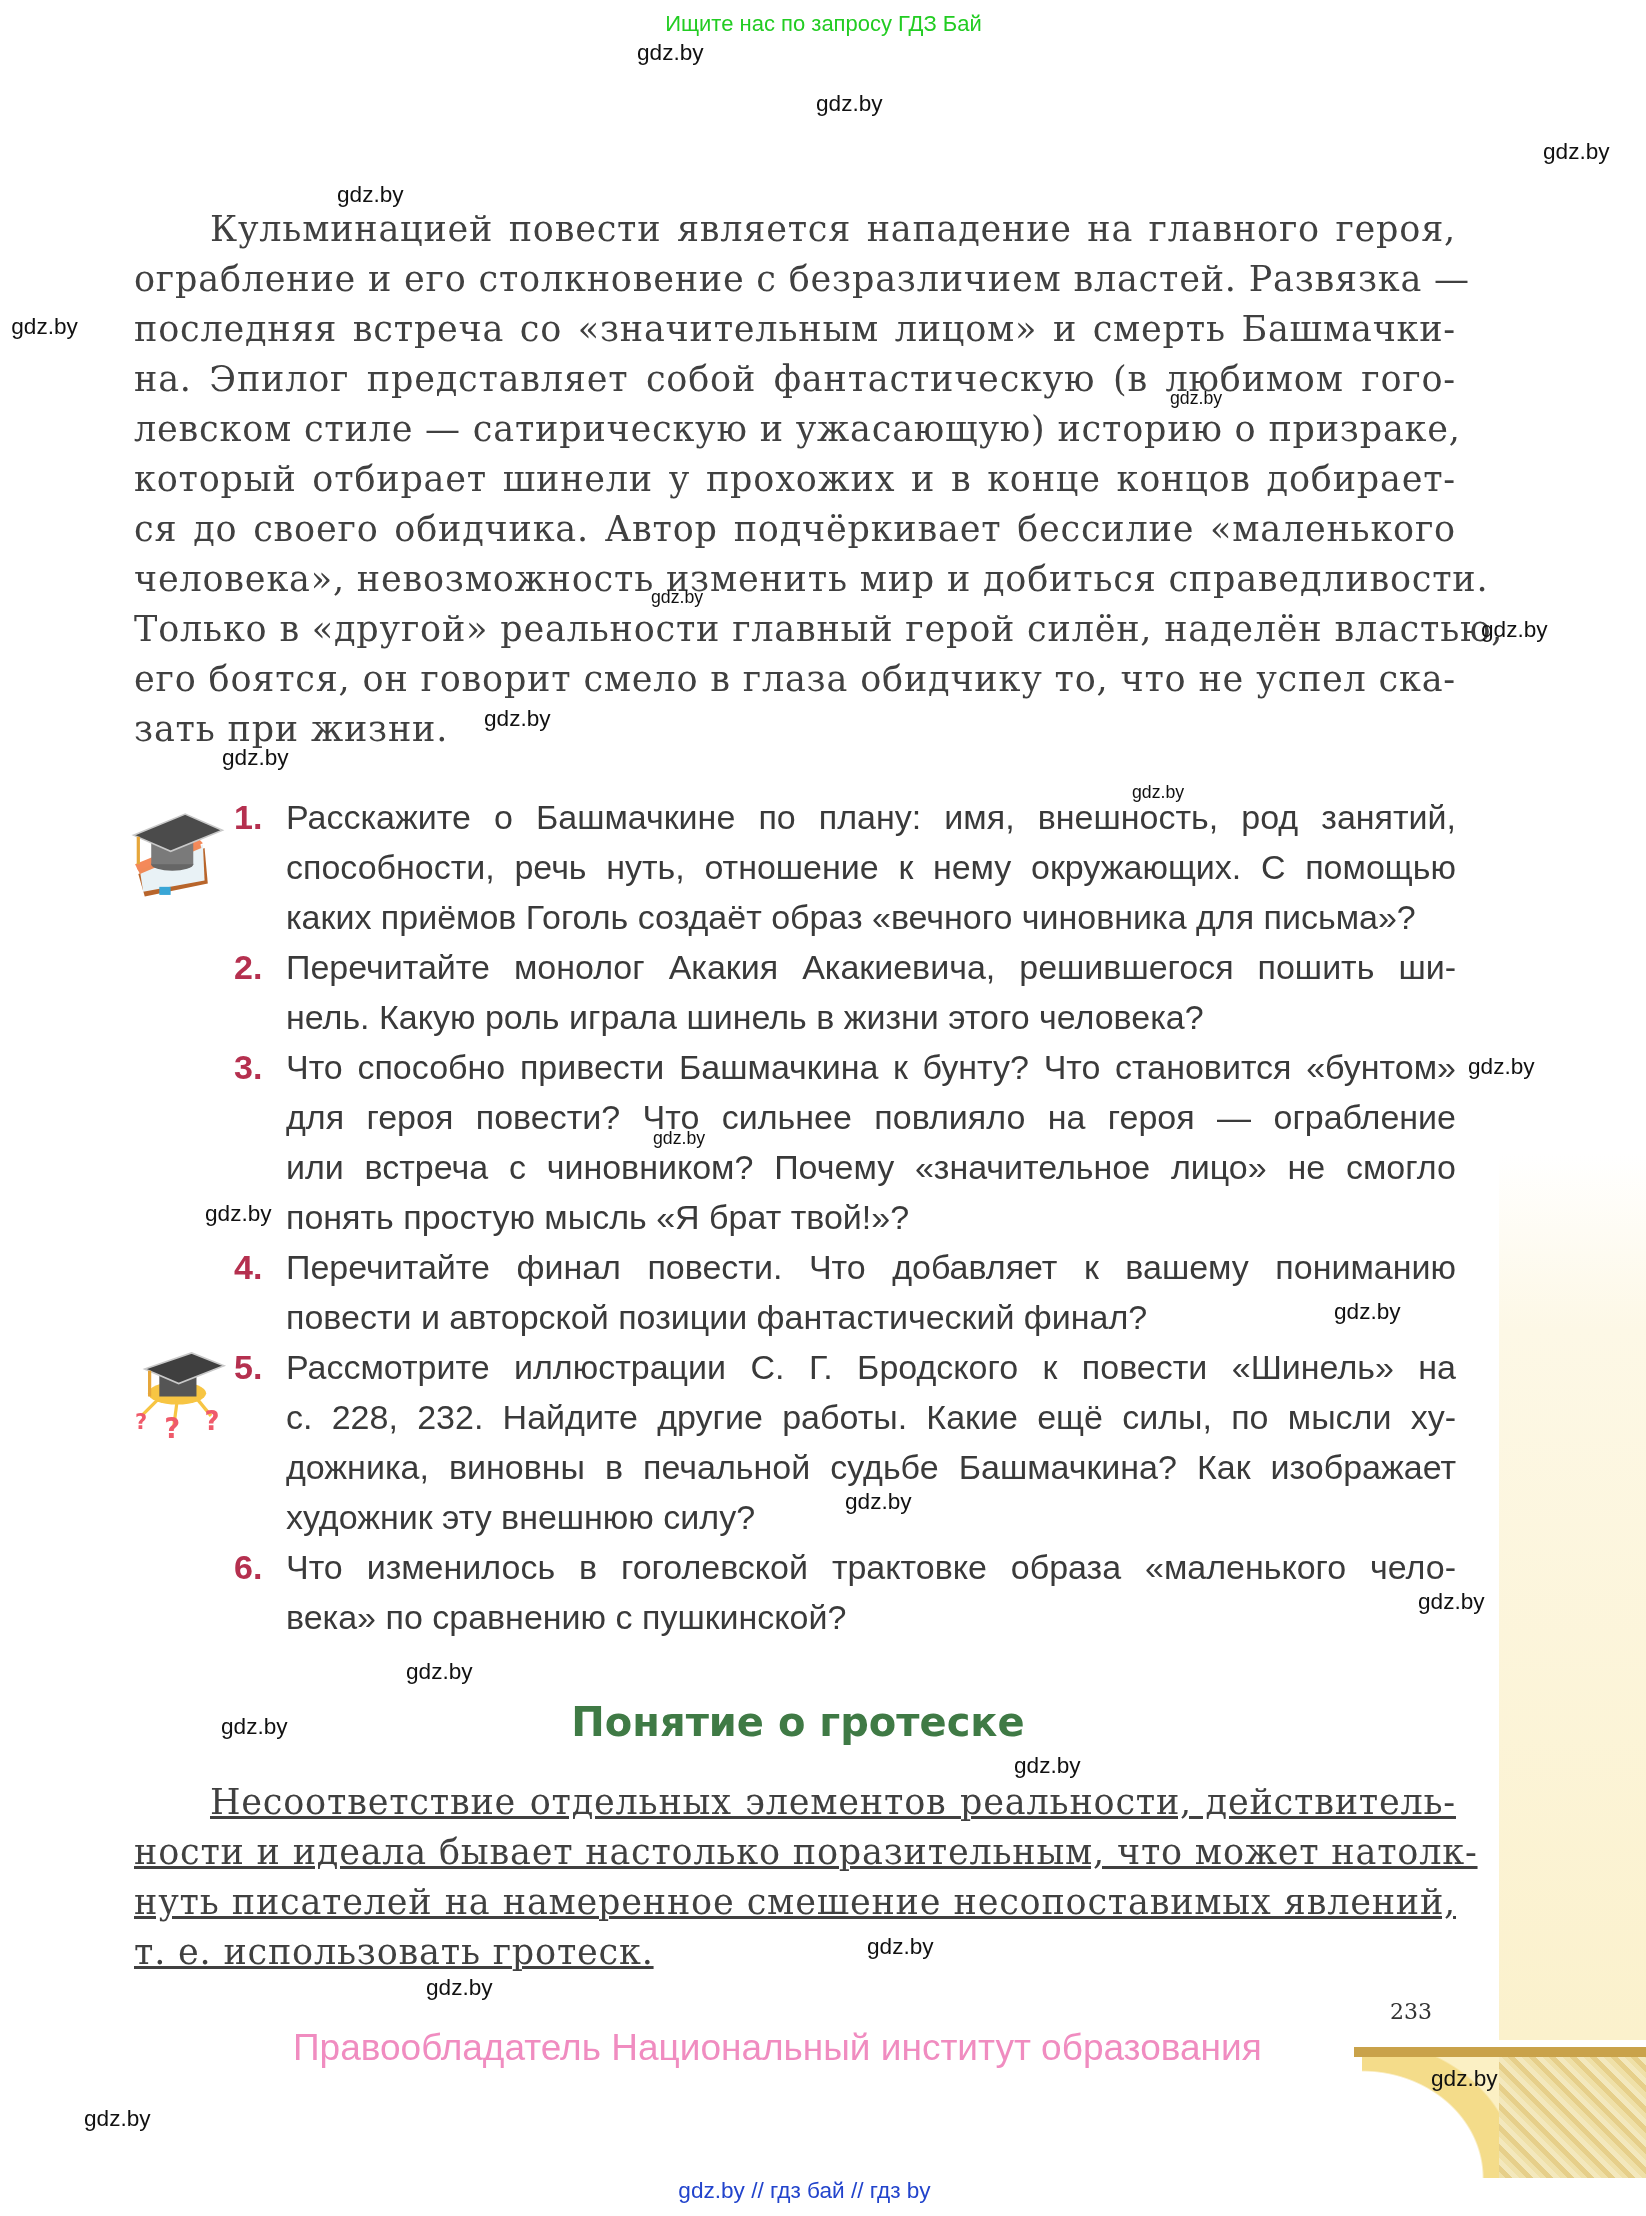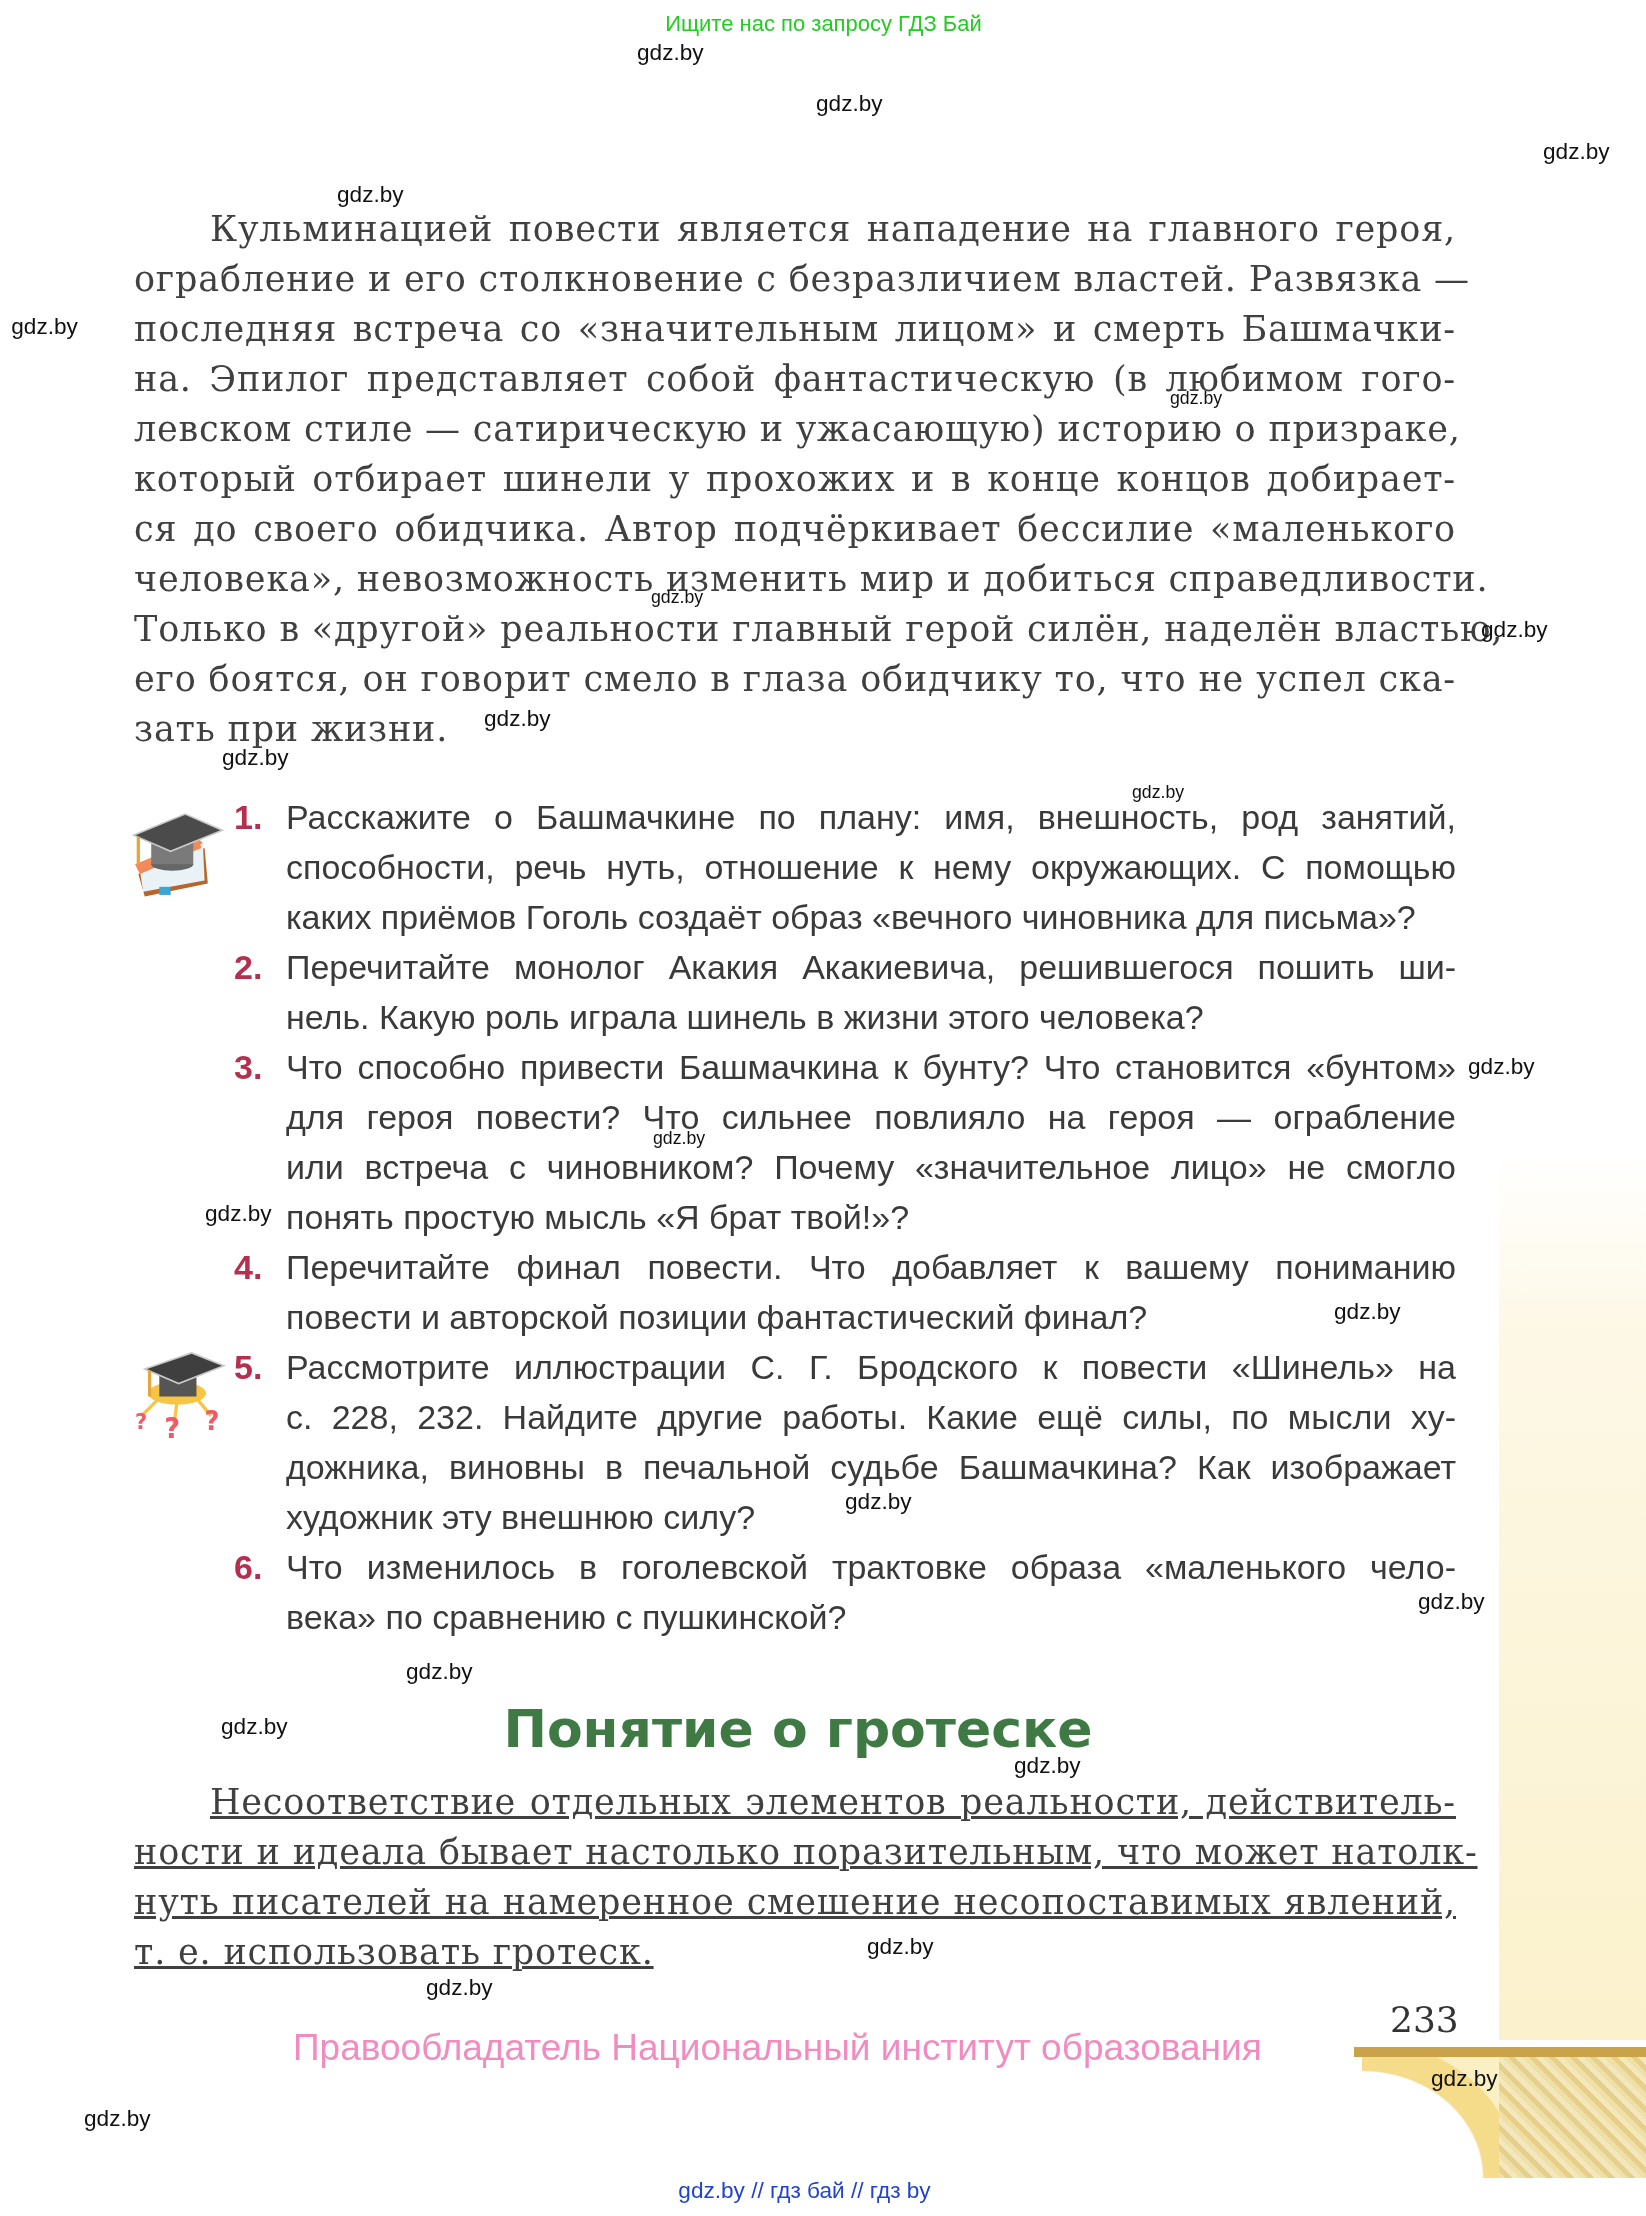--- a/index.html
+++ b/index.html
@@ -9,22 +9,22 @@
   .top-banner { position:absolute; left:0; width:1647px; top:11px; text-align:center; font-family:"Liberation Sans", sans-serif; font-size:22px; color:#22cc22; }
   .serif-para { position:absolute; left:134px; width:1322px; font-family:"DejaVu Serif", serif; font-size:35px; line-height:50px; color:#404040; text-align:justify; letter-spacing:0.8px; }
   .serif-para .line { display:block; white-space:nowrap; text-align-last:justify; }
   .serif-para .line.first { padding-left:76px; }
   .serif-para .line.last { text-align-last:left; }
   .q-list { position:absolute; left:234px; width:1222px; font-family:"Liberation Sans", sans-serif; font-size:34px; line-height:50px; color:#3a3a3a; }
   .q-item { position:relative; padding-left:52px; }
   .q-num { position:absolute; left:0; top:0; color:#b5304f; font-weight:bold; }
   .q-line { display:block; white-space:nowrap; text-align:justify; text-align-last:justify; }
   .q-line.last { text-align-last:left; }
-  .section-title { position:absolute; left:0; width:1596px; top:1699px; text-align:center; font-family:"DejaVu Sans", sans-serif; font-weight:bold; font-size:52px; color:#3f7a45; }
-  .page-number { position:absolute; left:1390px; top:1999px; font-family:"DejaVu Serif", serif; font-size:36px; color:#333; }
+  .section-title { position:absolute; left:0; width:1596px; top:1699px; text-align:center; font-family:"DejaVu Sans", sans-serif; font-weight:bold; font-size:40px; color:#3f7a45; }
+  .page-number { position:absolute; left:1390px; top:1999px; font-family:"DejaVu Serif", serif; font-size:22px; color:#333; }
   .rights { position:absolute; left:293px; top:2027px; font-family:"Liberation Sans", sans-serif; font-size:37px; color:#f08cc0; white-space:nowrap; }
   .footer-links { position:absolute; left:0; width:1609px; top:2178px; text-align:center; font-family:"Liberation Sans", sans-serif; font-size:22.6px; color:#2244cc; }
   .side-panel { position:absolute; left:1499px; top:1153px; width:147px; height:887px; background:linear-gradient(180deg, #ffffff 0%, #fdf8e6 20%, #fbf1cc 100%); }
   .gold-bar { position:absolute; left:1354px; top:2047px; width:293px; height:9.7px; background:#c9a24a; }
   .texture { position:absolute; left:1499px; top:2057px; width:147px; height:121px; background:repeating-linear-gradient(45deg,#efe0a8 0 4.8px,#e6cf8a 4.8px 9.7px,#f3e8bd 9.7px 14.5px); }
   .curve { position:absolute; left:1362px; top:2057px; width:137px; height:121px; background:radial-gradient(ellipse at 0% 100%, #ffffff 0 62%, #f4dc8a 63% 80%, #fbf0c4 81%); }
   .icon { position:absolute; }
 </style>
 </head>
 <body>

